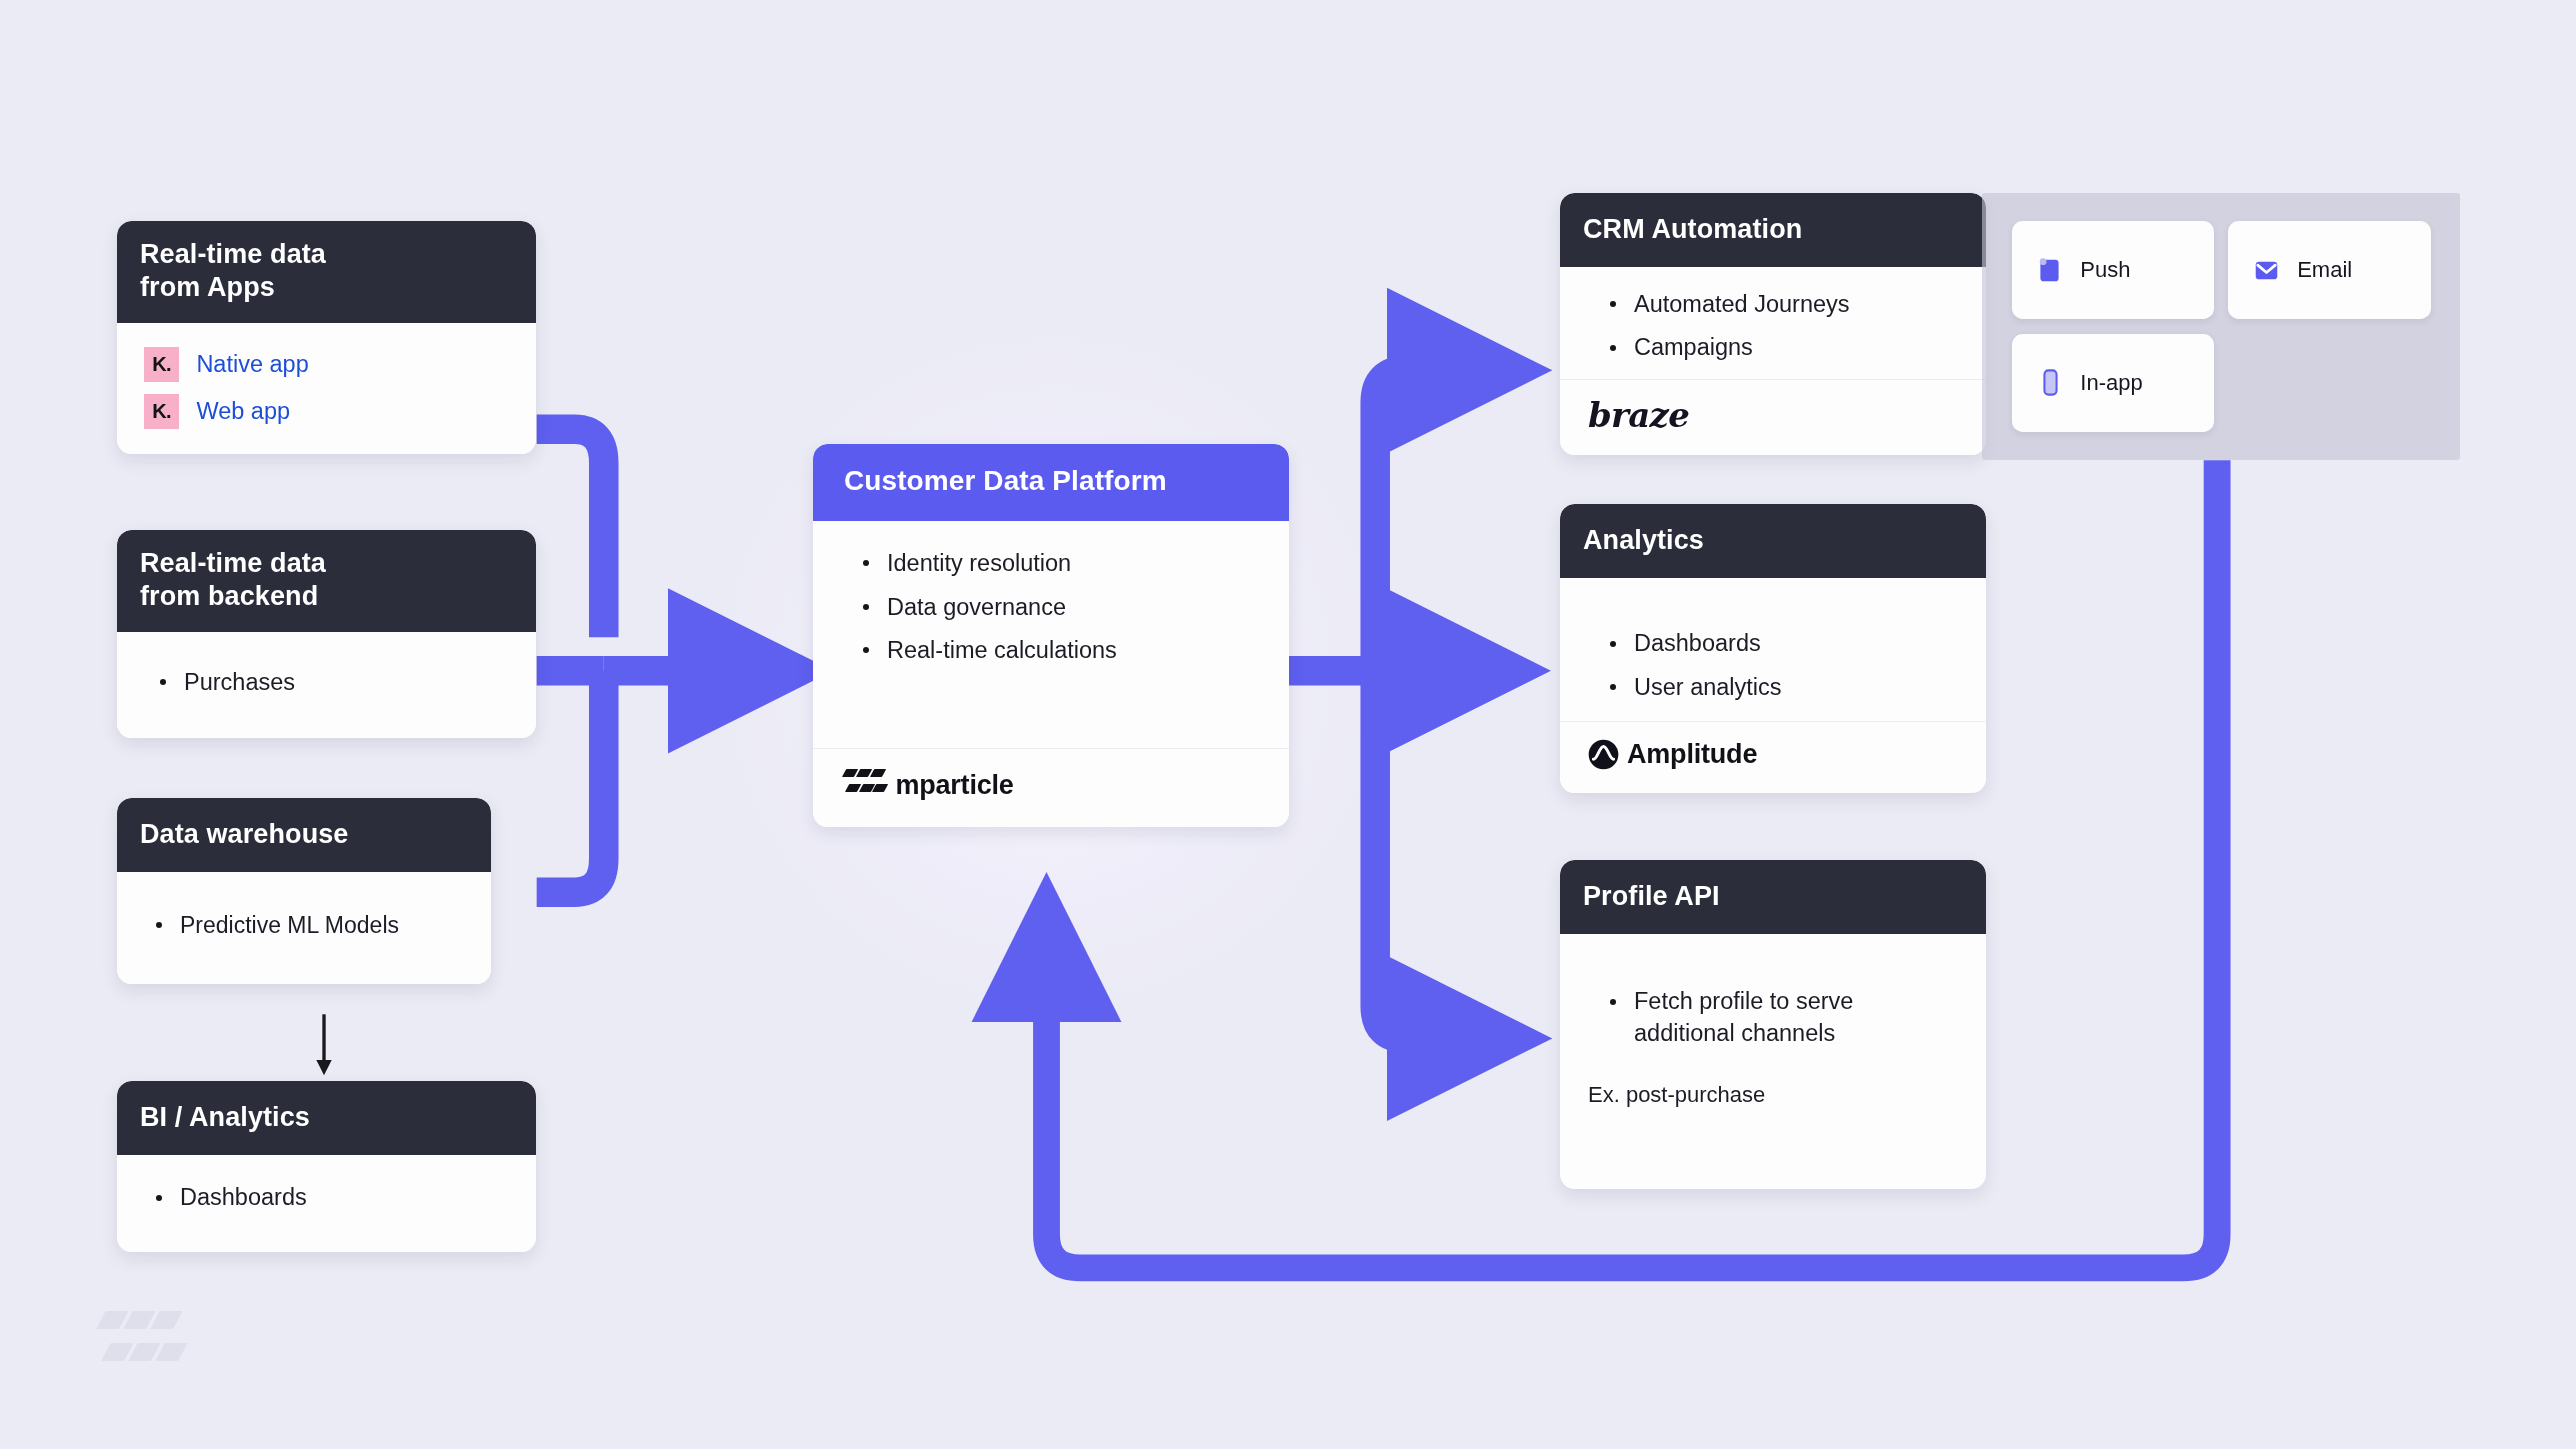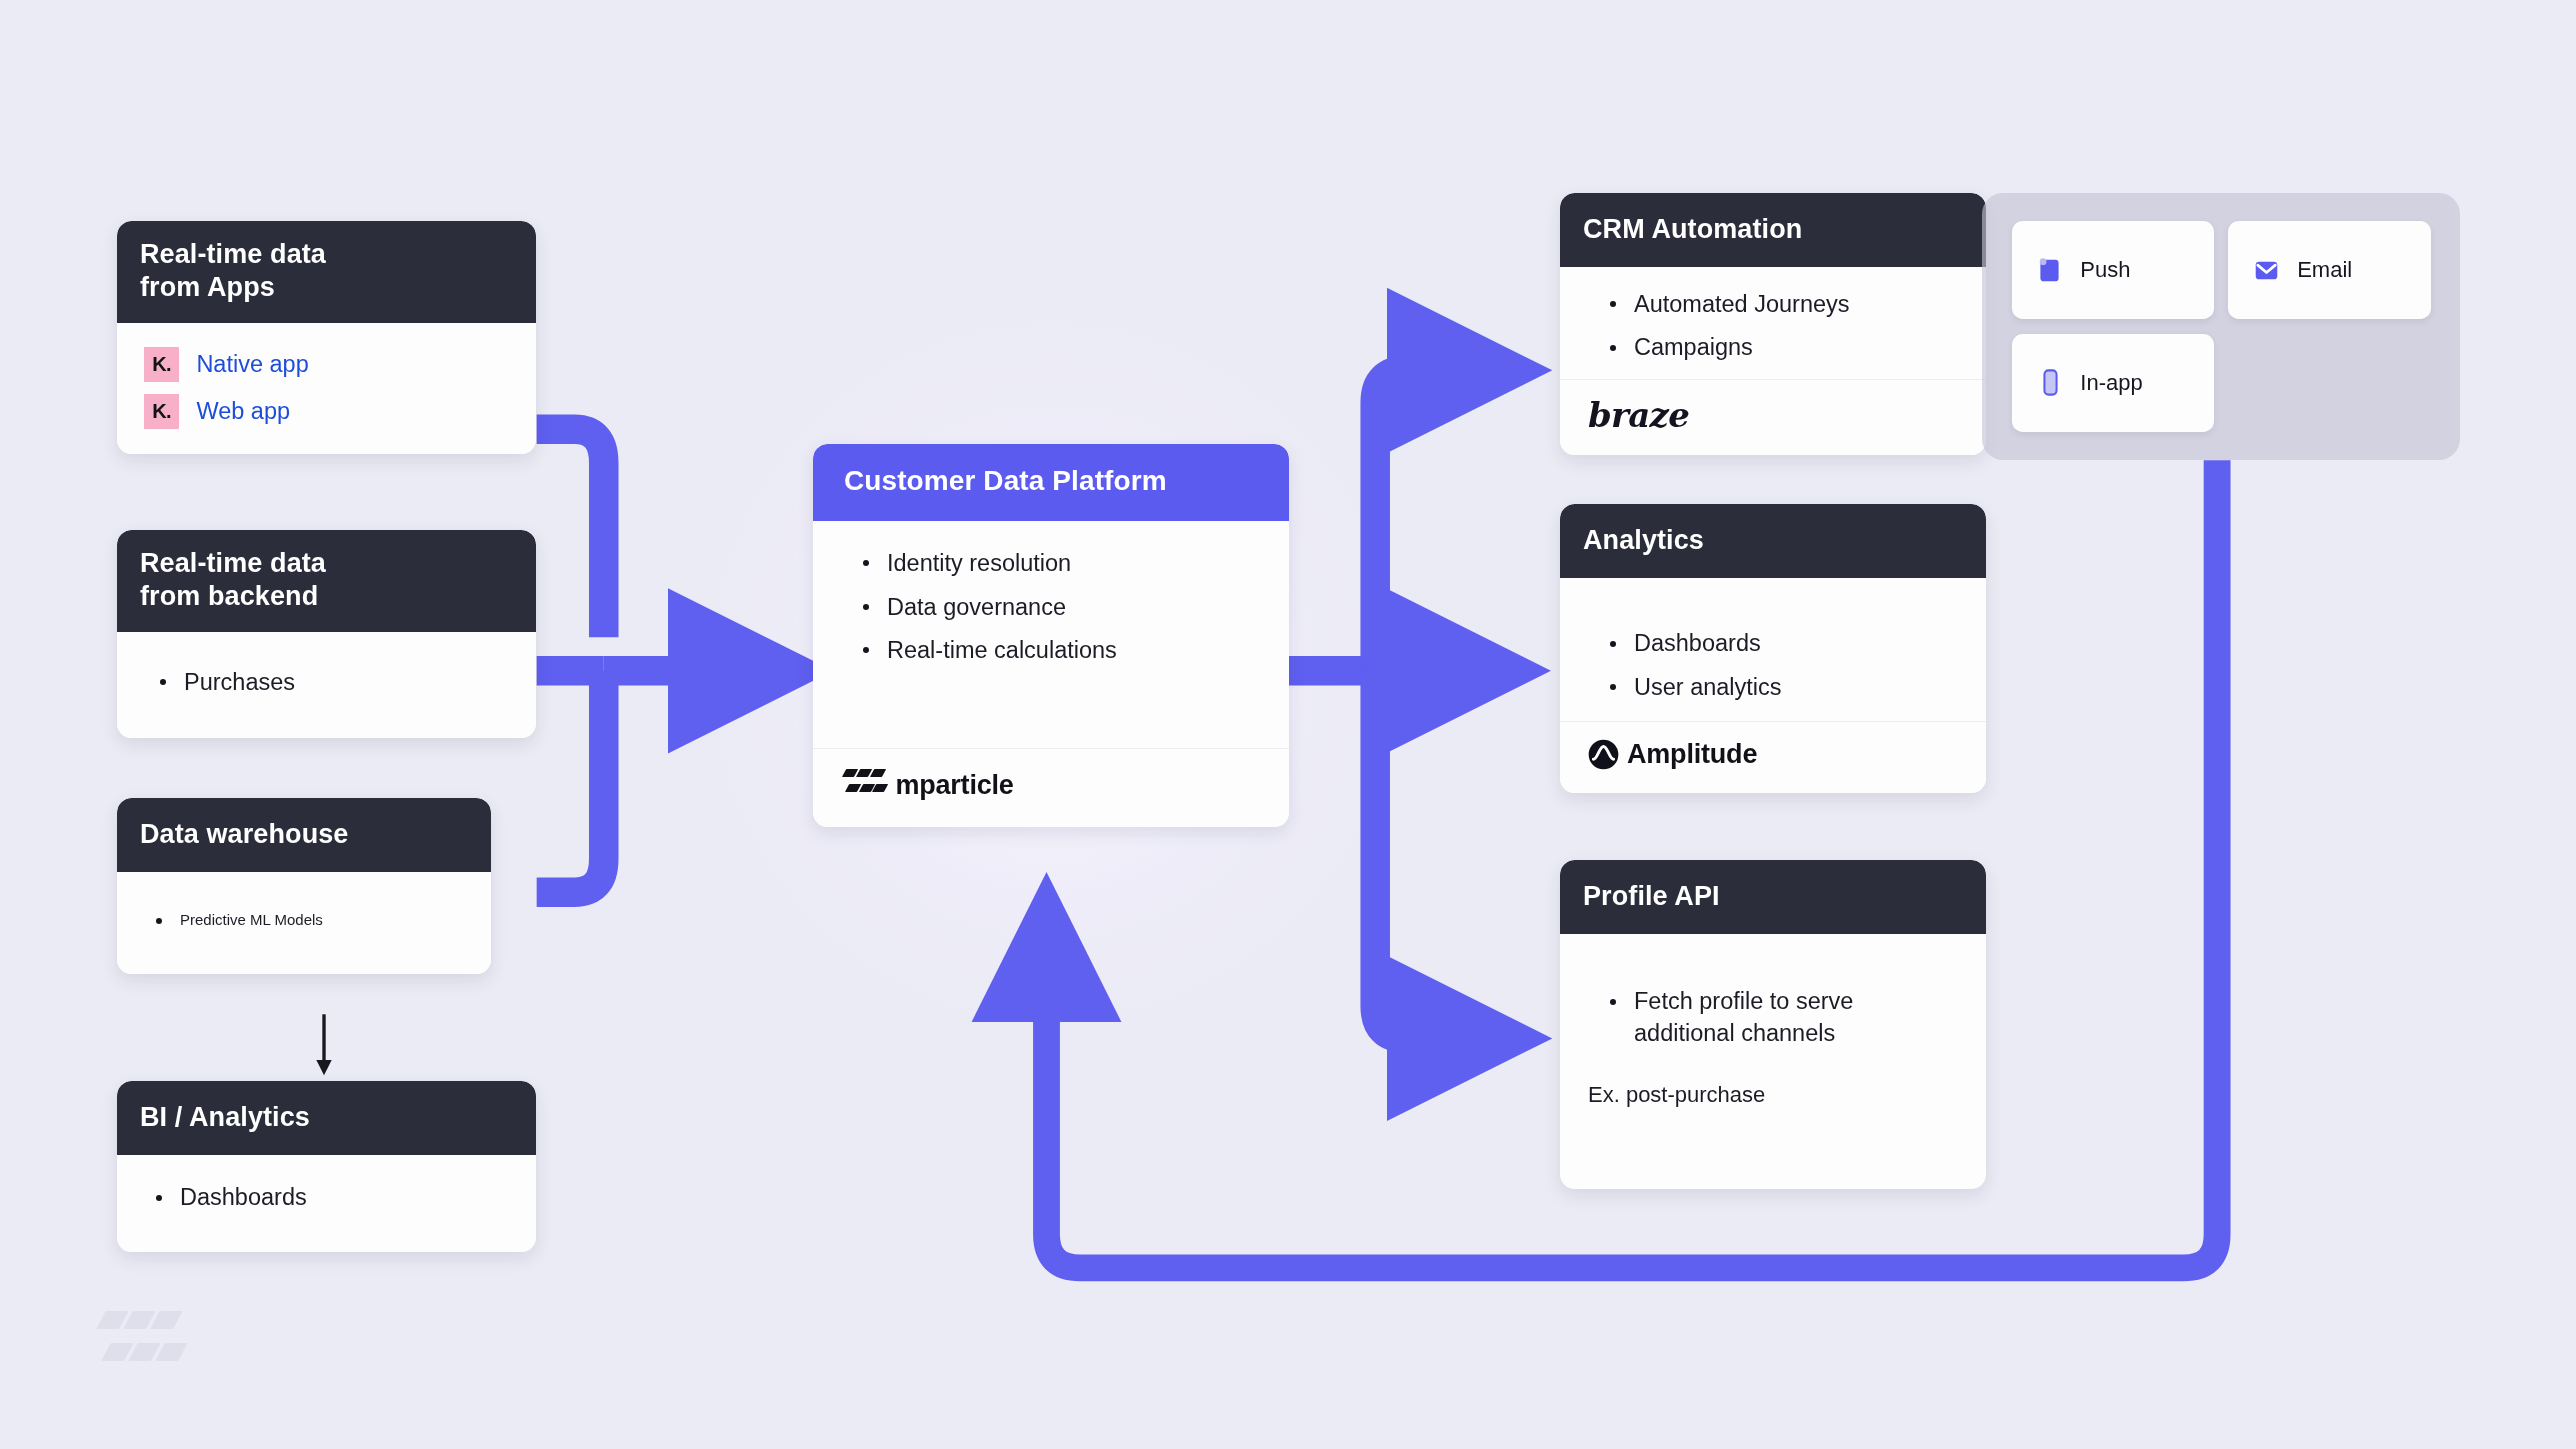--- a/index.html
+++ b/index.html
@@ -47,21 +47,21 @@
   .hatch i{position:absolute;display:block;background:#111118;transform:skewX(-28deg);border-radius:0.7px;}
 
   
   .ksq{width:35px;height:35px;background:#f8b0c8;display:flex;align-items:center;justify-content:center;
        font-weight:800;color:#121218;font-size:20px;letter-spacing:-0.7px;}
   .srcrow{display:flex;align-items:center;gap:17.4px;margin-bottom:12px;}
   .srcrow span.lbl{color:#1d4ed8;}
 
   
   #chips-panel{position:absolute;left:1982px;top:193px;width:478px;height:267px;
-    background:rgba(196,196,212,.62);border-radius:21px;}
+    background:rgba(196,196,212,.62);border-radius:3px;}
   .chips-grid{position:absolute;inset:0;display:grid;grid-template-columns:1fr 1fr;grid-template-rows:1fr 1fr;
     gap:14.8px;padding:28px 29.5px;box-sizing:border-box;}
   .chip{background:#fdfdfe;border-radius:10.7px;display:flex;align-items:center;gap:14.8px;padding-left:23px;
         box-shadow:0 2.7px 6.7px rgba(40,40,80,.08);}
   .chip .lbl{color:#16161e;font-size:22px;}
   .ico{width:31px;height:31px;position:relative;flex:0 0 31px;}
 
   .watermark{position:absolute;left:101px;top:1311px;width:81px;height:74px;opacity:.55;}
   .watermark i{position:absolute;display:block;background:#d7d7e6;transform:skewX(-28deg);border-radius:1.3px;}
 </style>
@@ -129,21 +129,21 @@
     </div>
     <div class="body" style="padding:35px 23px 39px 31px;font-size:23.5px;">
       <ul class="ul">
         <li style="margin-bottom:0;">Purchases</li>
       </ul>
     </div>
   </div>
 
   <div class="card" id="card-warehouse" style="left:117px;top:798px;width:374px;">
     <div class="hd" style="font-size:27px;padding-top:20px;padding-bottom:21.5px;">Data warehouse</div>
-    <div class="body" style="padding:38px 10px 43px 27px;font-size:15px;">
+    <div class="body" style="padding:38px 10px 43px 27px;font-size:23px;">
       <ul class="ul">
         <li style="margin-bottom:0;">Predictive ML Models</li>
       </ul>
     </div>
   </div>
 
   <div class="card" id="card-bi" style="left:117px;top:1081px;width:419px;">
     <div class="hd" style="font-size:27px;padding-top:20px;padding-bottom:21.5px;">BI / Analytics</div>
     <div class="body" style="padding:27px 23px 38px 27px;font-size:23.5px;">
       <ul class="ul">

